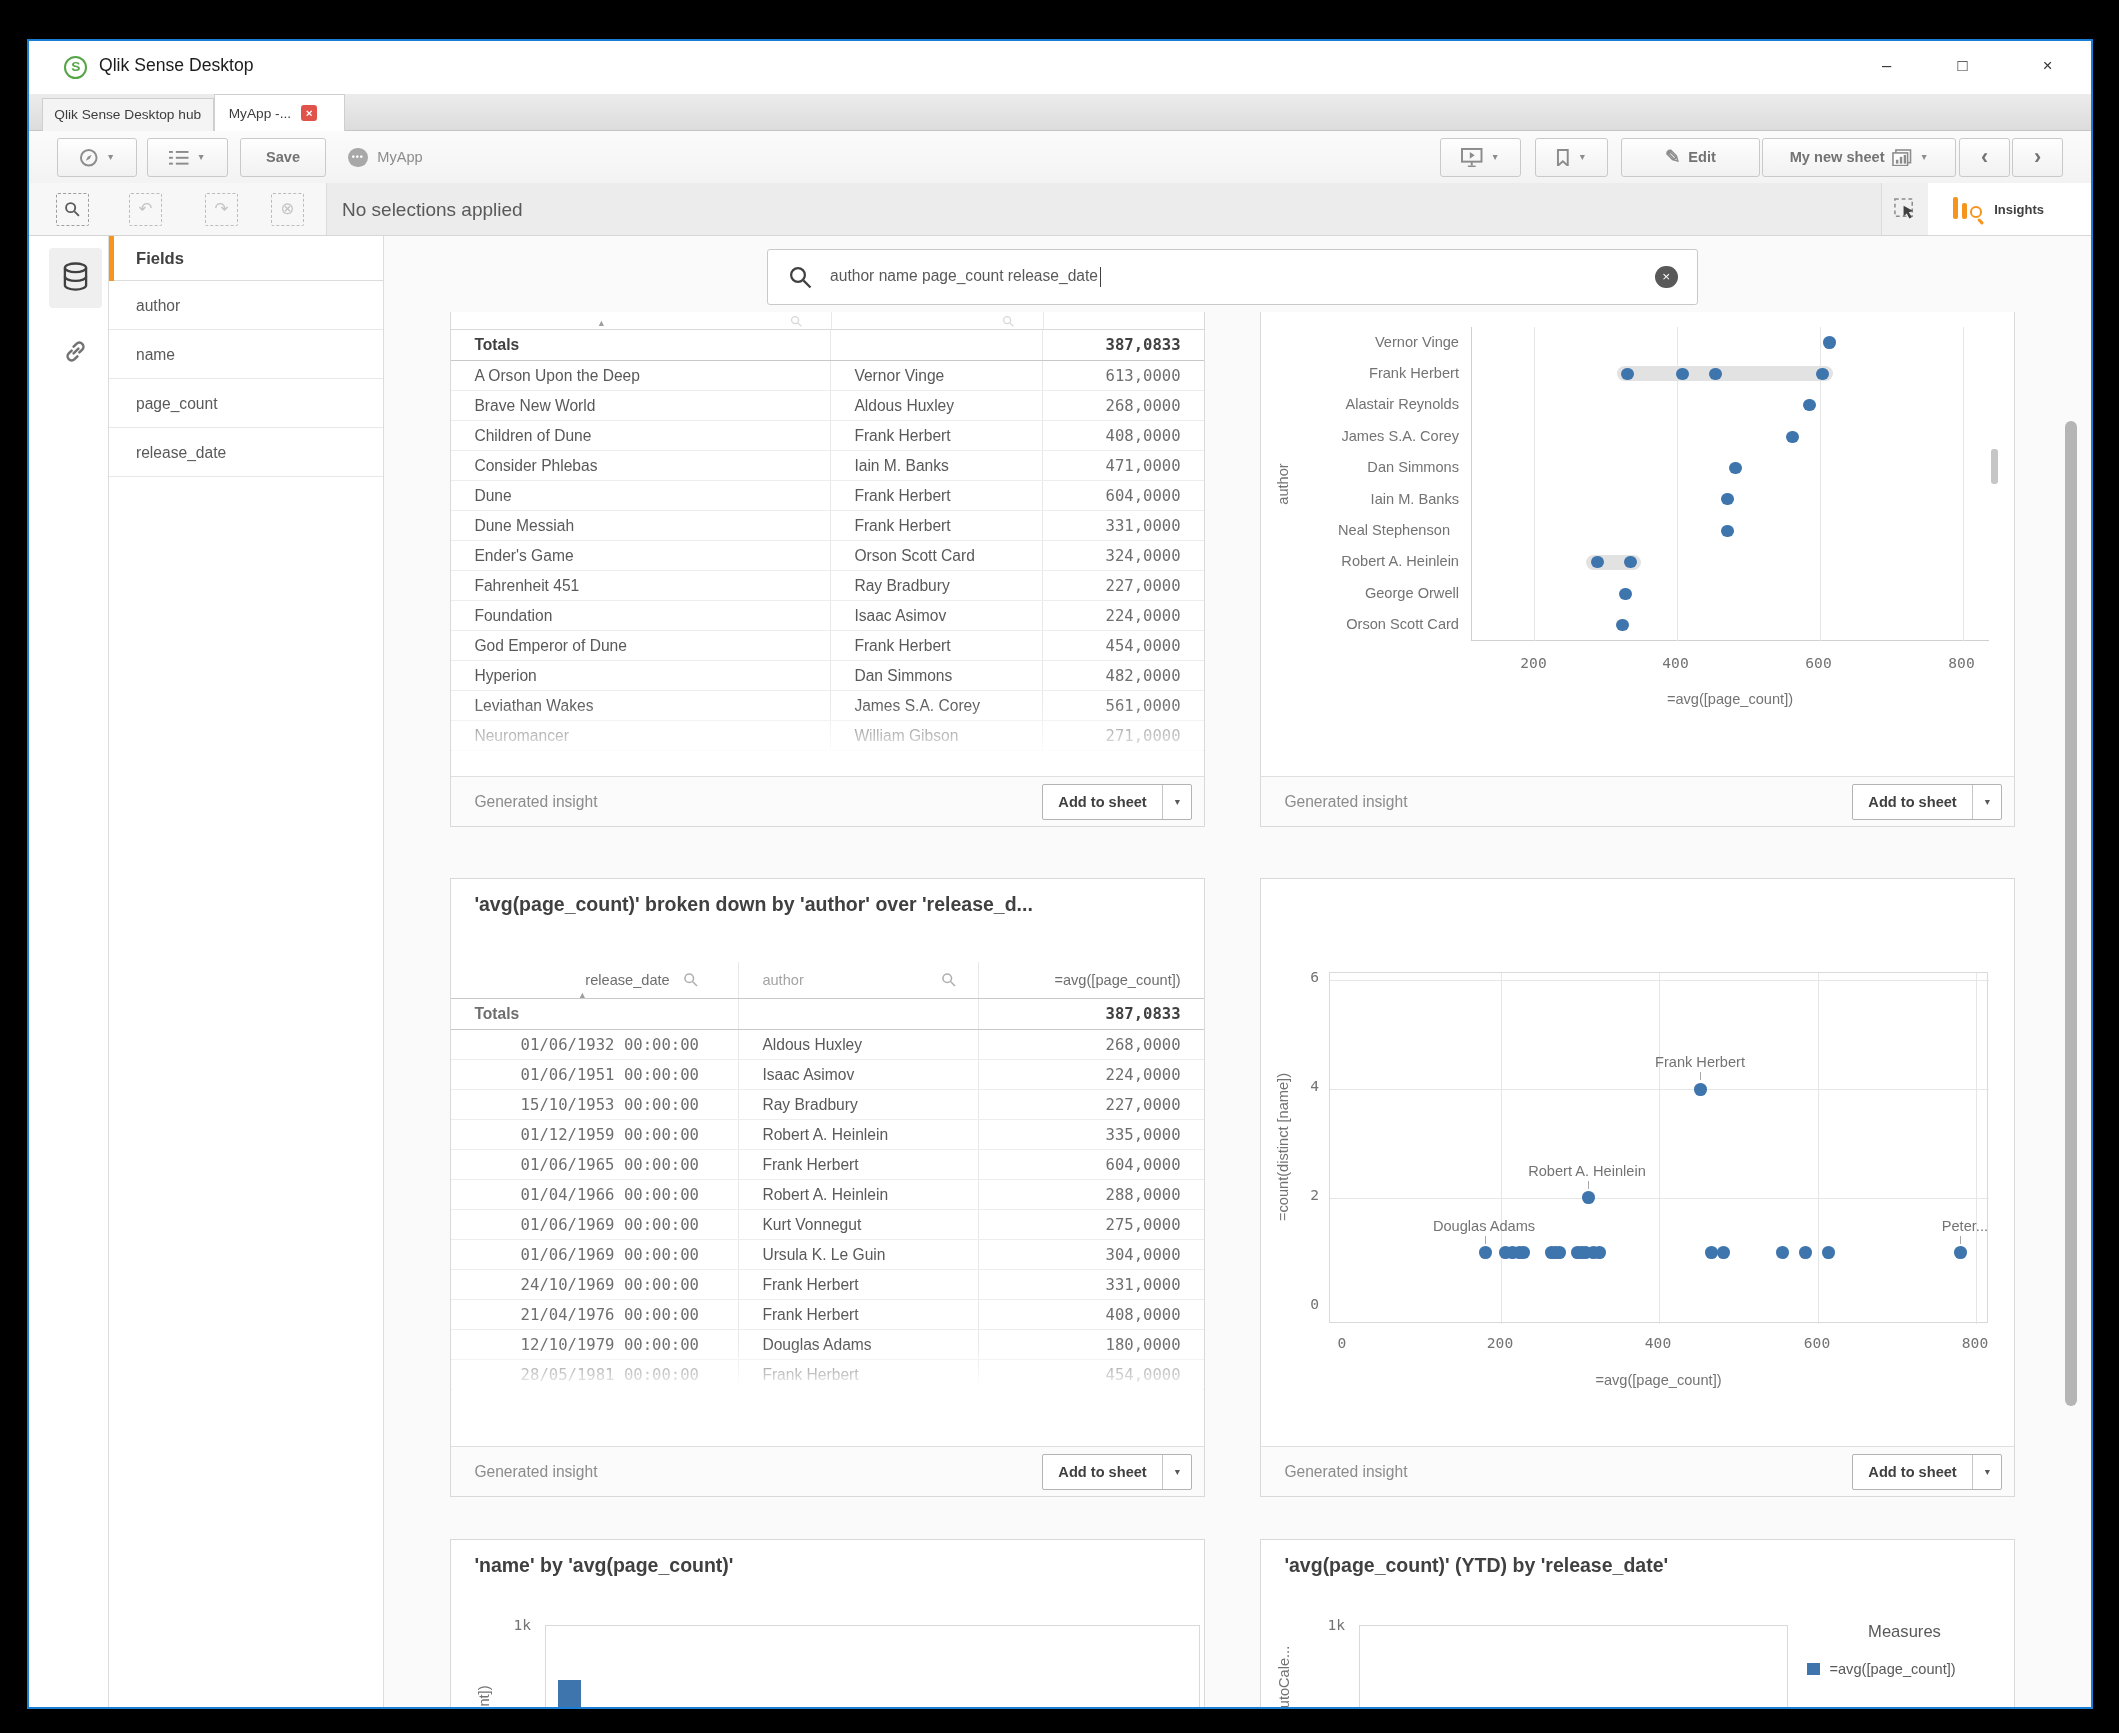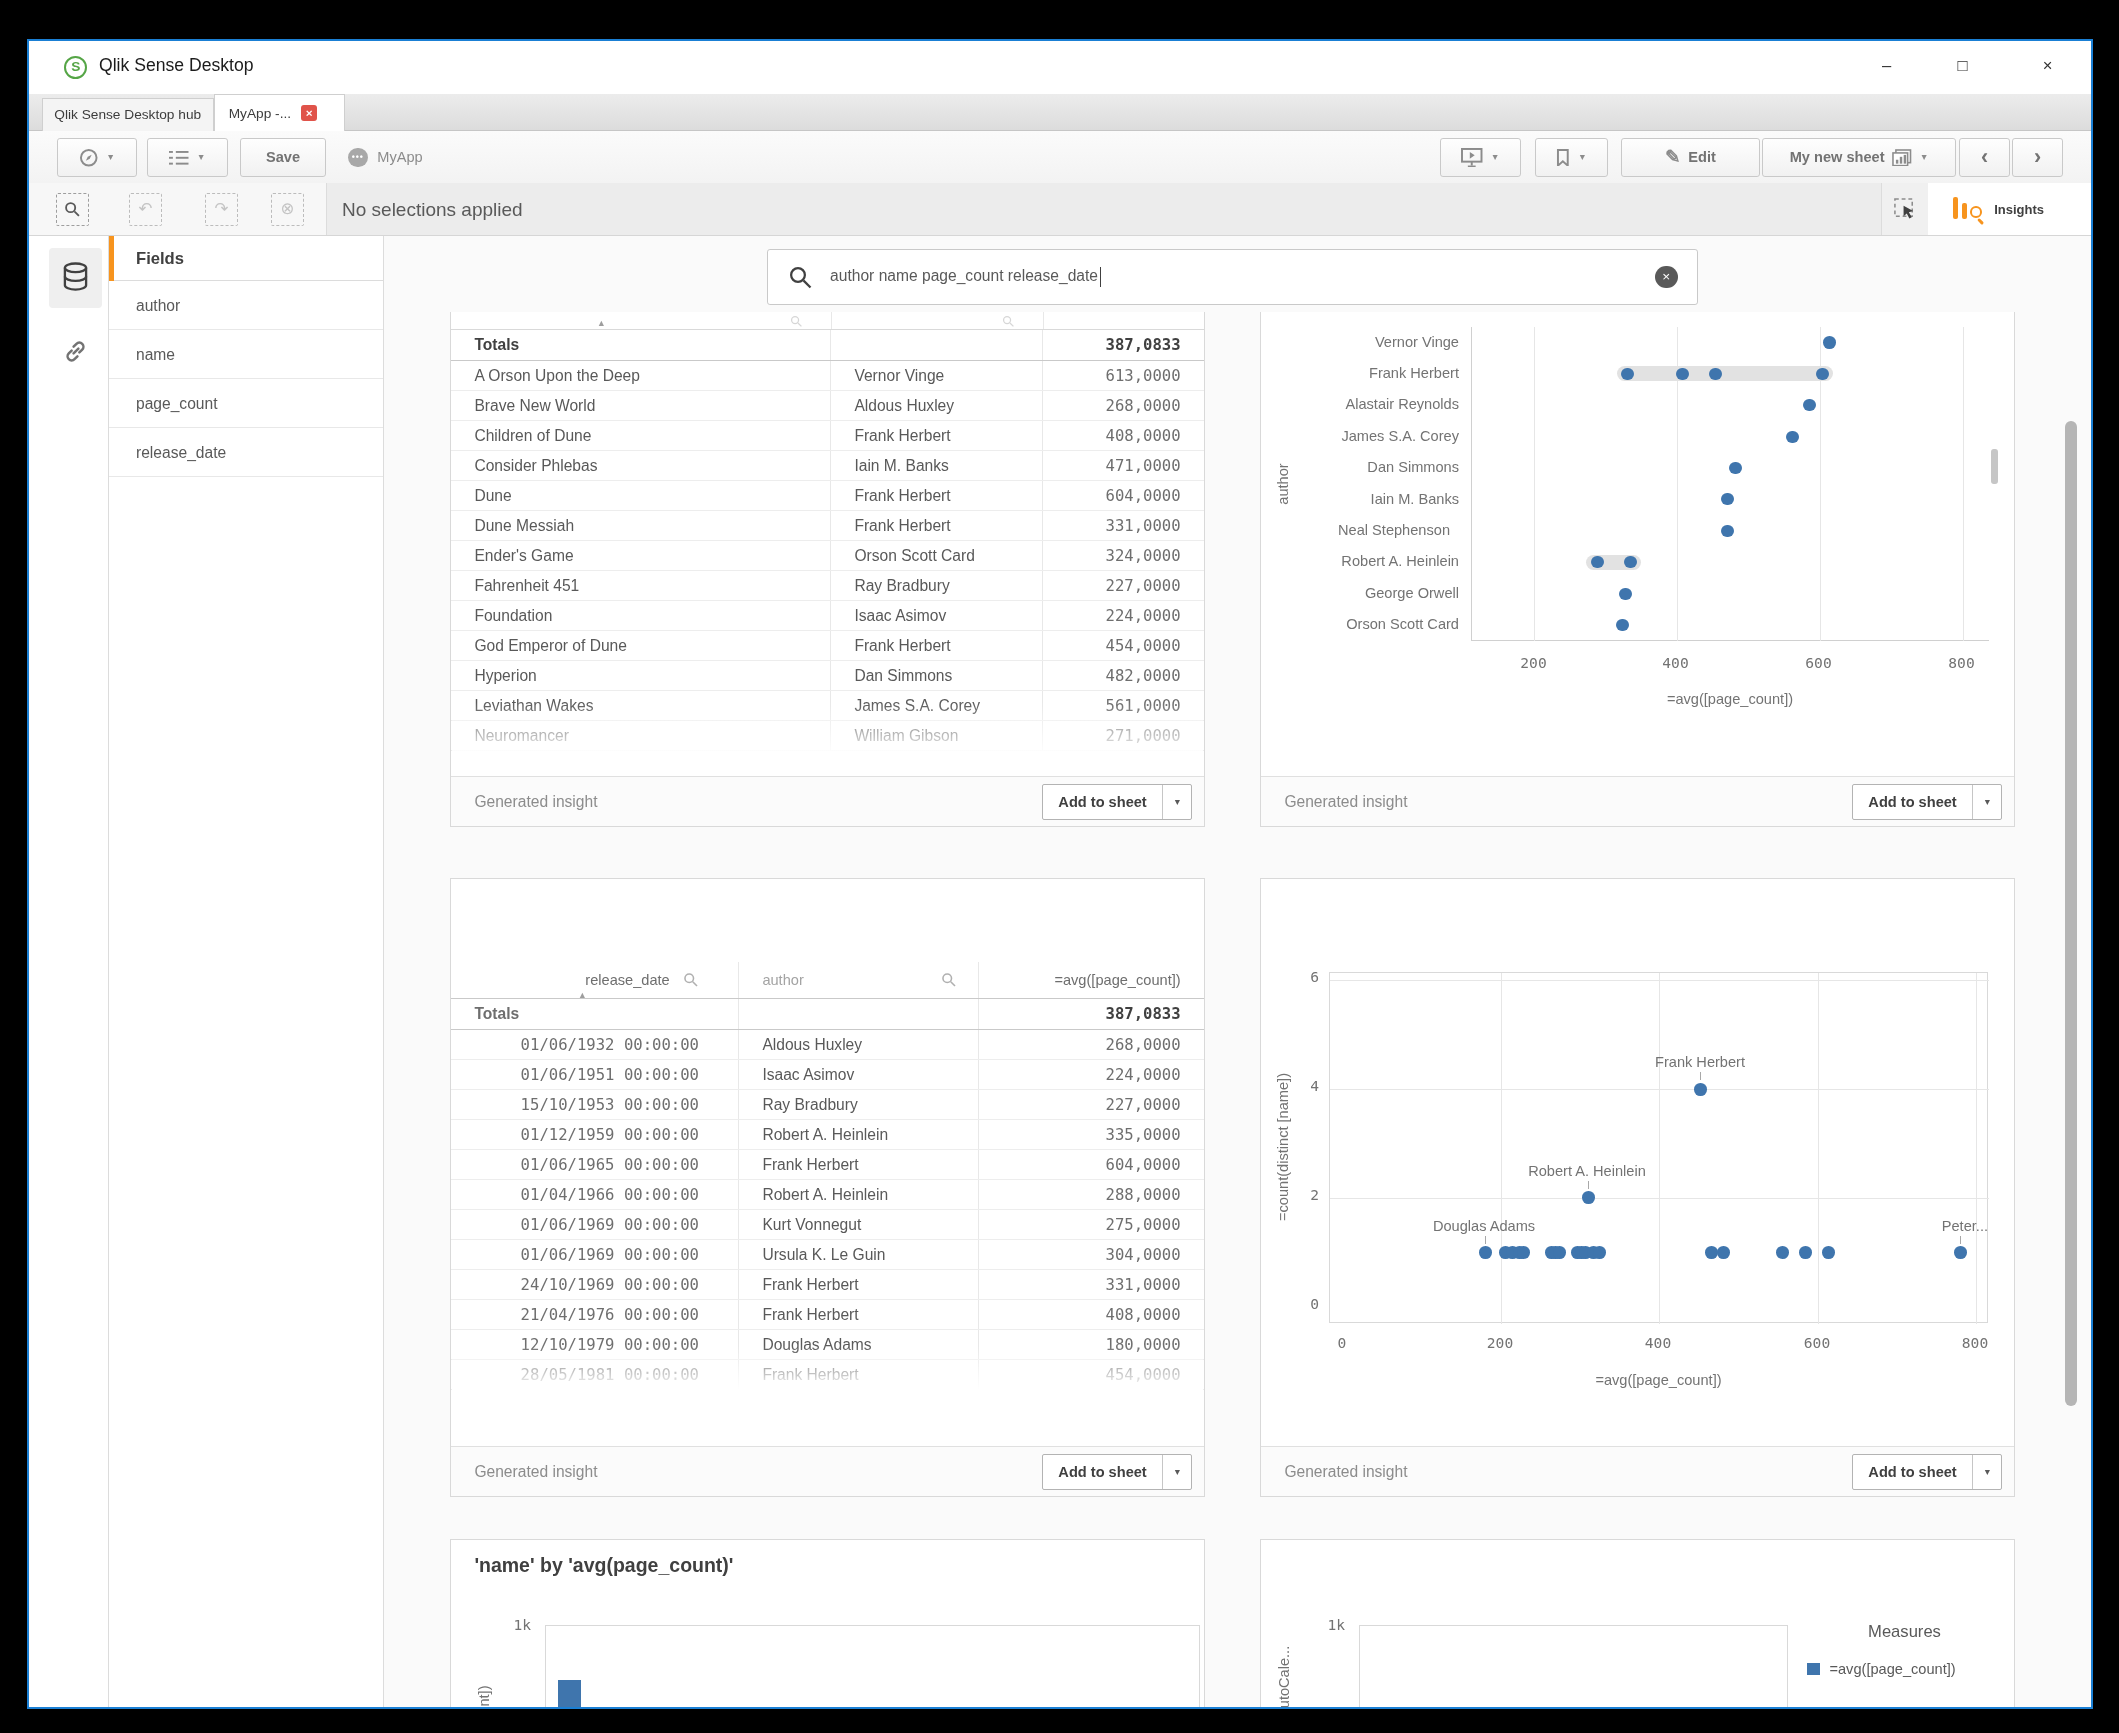--- a/index.html
+++ b/index.html
@@ -439,20 +439,21 @@
         <div class="catlab" style="left: 41px; top: 109px; width: 157px; height: 31px; line-height: 31px;">James S.A. Corey</div>
         <div class="catlab" style="left: 41px; top: 140px; width: 157px; height: 31px; line-height: 31px;">Dan Simmons</div>
         <div class="catlab" style="left: 41px; top: 172px; width: 157px; height: 31px; line-height: 31px;">Iain M. Banks</div>
         <div class="catlab" style="left: 32px; top: 203px; width: 157px; height: 31px; line-height: 31px;">Neal Stephenson</div>
         <div class="catlab" style="left: 41px; top: 234px; width: 157px; height: 31px; line-height: 31px;">Robert A. Heinlein</div>
         <div class="catlab" style="left: 41px; top: 266px; width: 157px; height: 31px; line-height: 31px;">George Orwell</div>
         <div class="catlab" style="left: 41px; top: 297px; width: 157px; height: 31px; line-height: 31px;">Orson Scott Card</div>
       </div>
 
   <div class="card card3">
+    <div class="ctitle">'avg(page_count)' broken down by 'author' over 'release_d...</div>
     <div class="hdrrow">
       <div class="tc t2c1" style="gap:13.7px;">
         <span>release_date</span>
         <span>
           <svg width="15.6" height="15.6" viewBox="0 0 20 20">
                 <circle cx="8" cy="8" r="5.5" fill="none" stroke="#b0b0b0" stroke-width="2"></circle>
                 <line x1="12.5" y1="12.5" x2="18" y2="18" stroke="#b0b0b0" stroke-width="2"></line>
               </svg>
         </span>
       </div>
@@ -611,20 +612,21 @@
 
   <div class="card card5">
     <div class="ctitle">'name' by 'avg(page_count)'</div>
     <div class="tick num" style="left:39px; top:76px; width:41px; text-align:right;">1k</div>
     <div class="vlabel" style="left:33px; top:156px;">nt])</div>
     <div class="plotbox" style="left:94px; top:85px; width:655px; height:234px; border-bottom:none;"></div>
     <div class="abs" style="left:107px; top:140px; width:23.4px; height:166px; background:#3f75ad;"></div>
   </div>
 
   <div class="card card6">
+    <div class="ctitle">'avg(page_count)' (YTD) by 'release_date'</div>
     <div class="tick num" style="left:43px; top:76px; width:41px; text-align:right;">1k</div>
     <div class="vlabel" style="left:23.4px; top:137px;">utoCale...</div>
     <div class="plotbox" style="left:98px; top:85px; width:429px; height:234px; border-bottom:none;"></div>
     <div class="abs" style="left:546px; top:82px; width:195px; text-align:center; font-size:16.6px; color:#595959;">Measures</div>
     <div class="abs" style="left:546px; top:121px; display:flex; align-items:center; font-size:14.6px; color:#595959;">
       <span class="legsq"></span>
       <span>=avg([page_count])</span>
     </div>
   </div>
 

